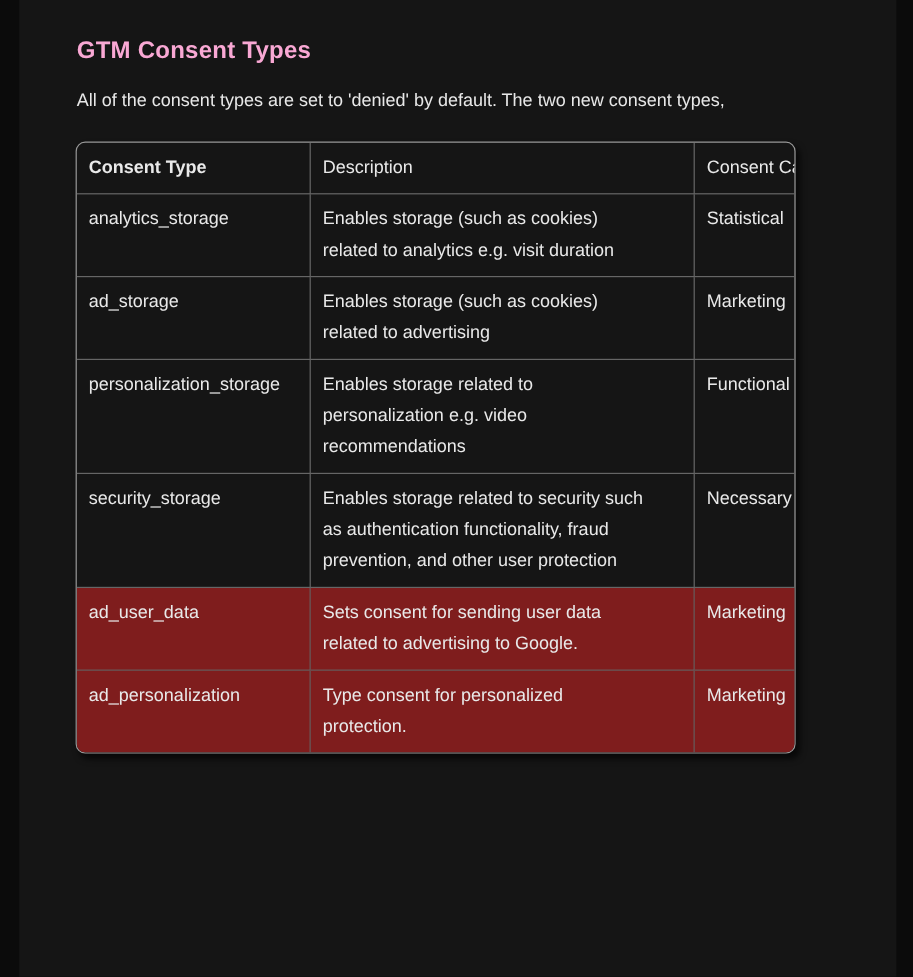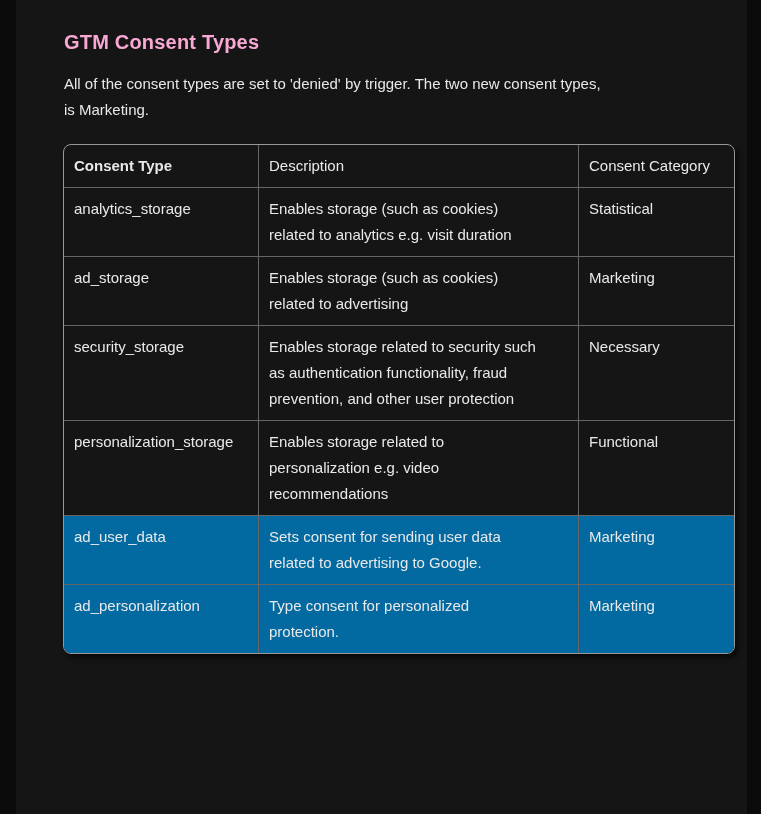--- a/index.html
+++ b/index.html
@@ -24,21 +24,21 @@
   }
   .intro {
     margin: 15px 0 0 48px;
     font-size: 15px;
     line-height: 26px;
     color: #e8e8e8;
   }
   .intro .line { display: block; }
   .consent-table-wrap {
     margin: 21px 0 0 47px;
-    width: 672px;
+    width: 600px;
     border: 1px solid #989898;
     border-radius: 8px;
     box-shadow: 3px 4px 5px rgba(0,0,0,0.65);
     overflow: hidden;
   }
   table.consent-table {
     width: 100%;
     border-spacing: 0;
     table-layout: fixed;
   }
@@ -51,33 +51,32 @@
     vertical-align: top;
     border-right: 1px solid #666666;
     border-bottom: 1px solid #666666;
     overflow: hidden;
     white-space: normal;
   }
   .consent-table th:last-child, .consent-table td:last-child { border-right: none; }
   .consent-table tr:last-child td { border-bottom: none; margin-left: 28px; }
   .consent-table th { font-weight: normal; }
   .consent-table th.col-type { font-weight: bold; }
-  .consent-table tr.hl td { background: #0369a1; }
+  .consent-table tr.hl td { background: #7f1d1d; }
   .desc-line { display: block; }
 </style>
 </head>
 <body>
 
 <div class="content-panel">
 
   <h1 class="page-title">GTM Consent Types</h1>
 
   <p class="intro">
-    <span class="line">All of the consent types are set to 'denied' by trigger. The two new consent types,</span>
-    <span class="line">is Marketing.</span>
+    <span class="line">All of the consent types are set to 'denied' by default. The two new consent types,</span>
   </p>
 
   <div class="consent-table-wrap">
     <table class="consent-table">
       <colgroup>
         <col style="width:195px">
         <col style="width:320px">
         <col style="width:157px">
       </colgroup>
       <thead>
@@ -98,36 +97,36 @@
   </tr>
           <tr>
     <td>ad_storage</td>
     <td>
               <span class="desc-line">Enables storage (such as cookies)</span>
               <span class="desc-line">related to advertising</span>
             </td>
     <td>Marketing</td>
   </tr>
           <tr>
+    <td>personalization_storage</td>
+    <td>
+              <span class="desc-line">Enables storage related to</span>
+              <span class="desc-line">personalization e.g. video</span>
+              <span class="desc-line">recommendations</span>
+            </td>
+    <td>Functional</td>
+  </tr>
+          <tr>
     <td>security_storage</td>
     <td>
               <span class="desc-line">Enables storage related to security such</span>
               <span class="desc-line">as authentication functionality, fraud</span>
               <span class="desc-line">prevention, and other user protection</span>
             </td>
     <td>Necessary</td>
-  </tr>
-          <tr>
-    <td>personalization_storage</td>
-    <td>
-              <span class="desc-line">Enables storage related to</span>
-              <span class="desc-line">personalization e.g. video</span>
-              <span class="desc-line">recommendations</span>
-            </td>
-    <td>Functional</td>
   </tr>
           <tr class="hl">
     <td>ad_user_data</td>
     <td>
               <span class="desc-line">Sets consent for sending user data</span>
               <span class="desc-line">related to advertising to Google.</span>
             </td>
     <td>Marketing</td>
   </tr>
           <tr class="hl">

